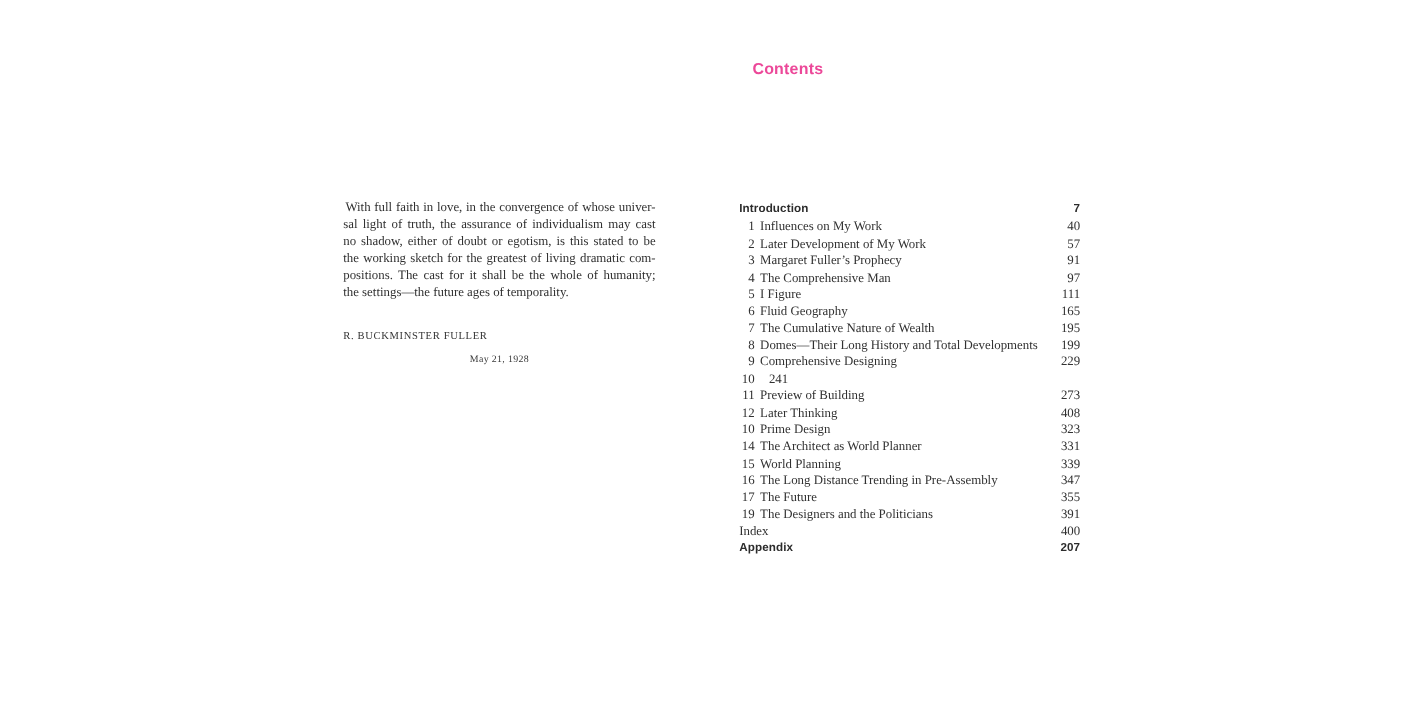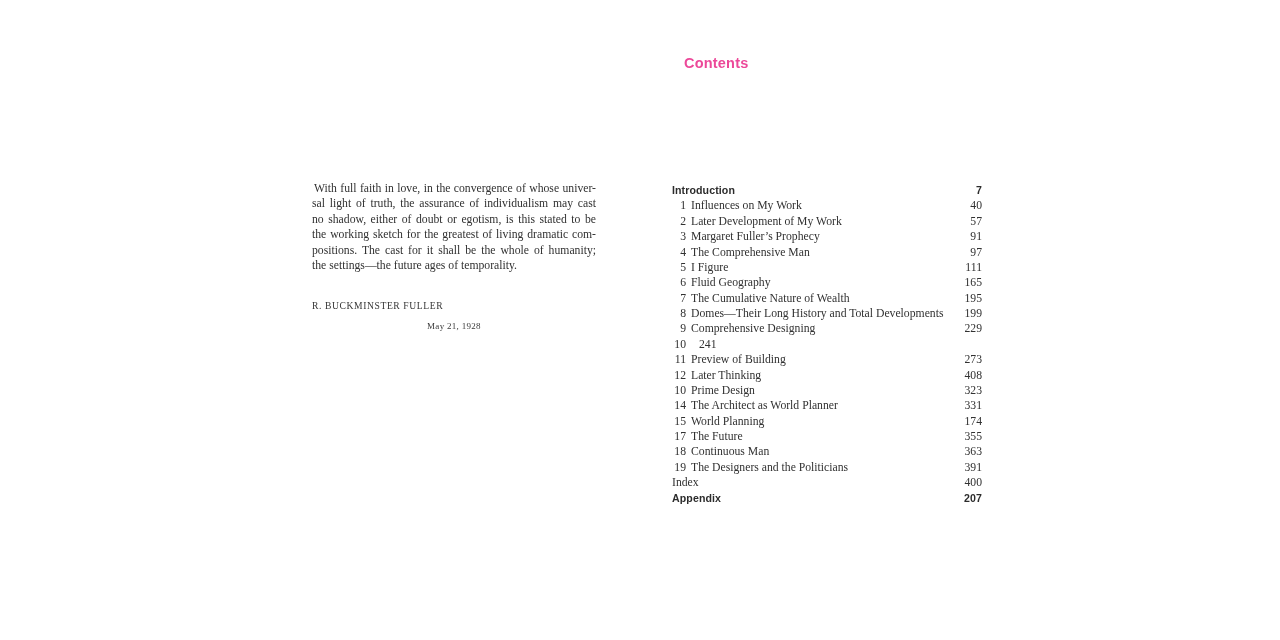--- a/index.html
+++ b/index.html
@@ -192,33 +192,33 @@
     <span class="toc-page">323</span>
   </div>
       <div class="toc-row">
     <span class="toc-num">14</span>
     <span class="toc-label">The Architect as World Planner</span>
     <span class="toc-page">331</span>
   </div>
       <div class="toc-row">
     <span class="toc-num">15</span>
     <span class="toc-label">World Planning</span>
-    <span class="toc-page">174</span>
+    <span class="toc-page">339</span>
+  </div>
+      <div class="toc-row">
+    <span class="toc-num">16</span>
+    <span class="toc-label">The Long Distance Trending in Pre-Assembly</span>
+    <span class="toc-page">347</span>
   </div>
       <div class="toc-row">
     <span class="toc-num">17</span>
     <span class="toc-label">The Future</span>
     <span class="toc-page">355</span>
   </div>
       <div class="toc-row">
-    <span class="toc-num">18</span>
-    <span class="toc-label">Continuous Man</span>
-    <span class="toc-page">363</span>
-  </div>
-      <div class="toc-row">
     <span class="toc-num">19</span>
     <span class="toc-label">The Designers and the Politicians</span>
     <span class="toc-page">391</span>
   </div>
       <div class="toc-row flush">
 
     <span class="toc-label">Index</span>
     <span class="toc-page">400</span>
   </div>
       <div class="toc-row sans flush">

